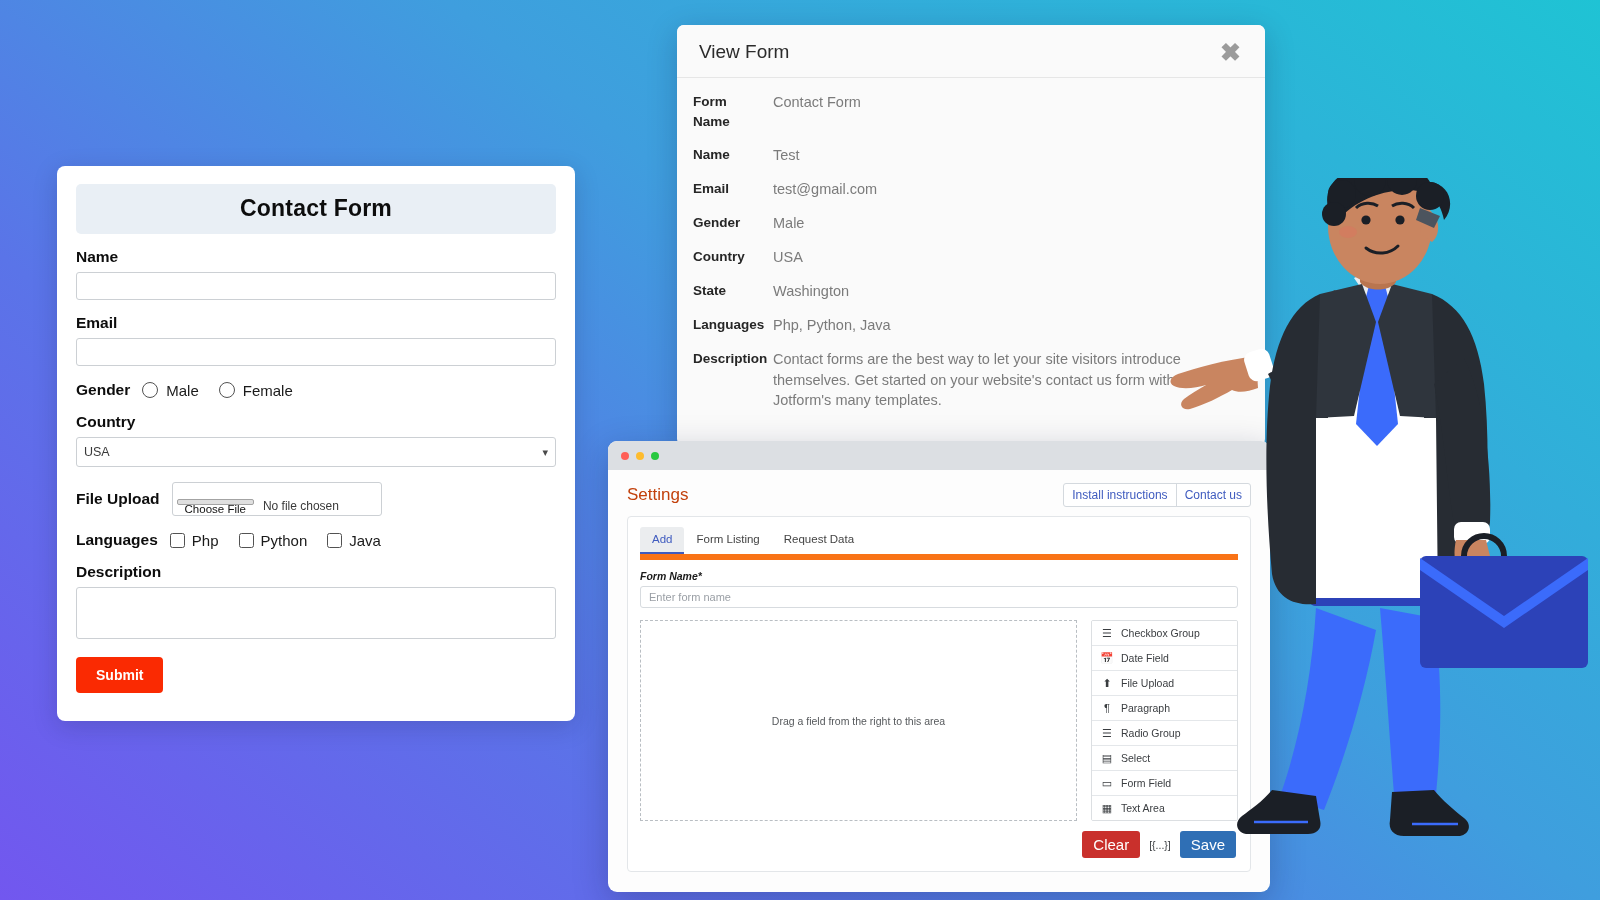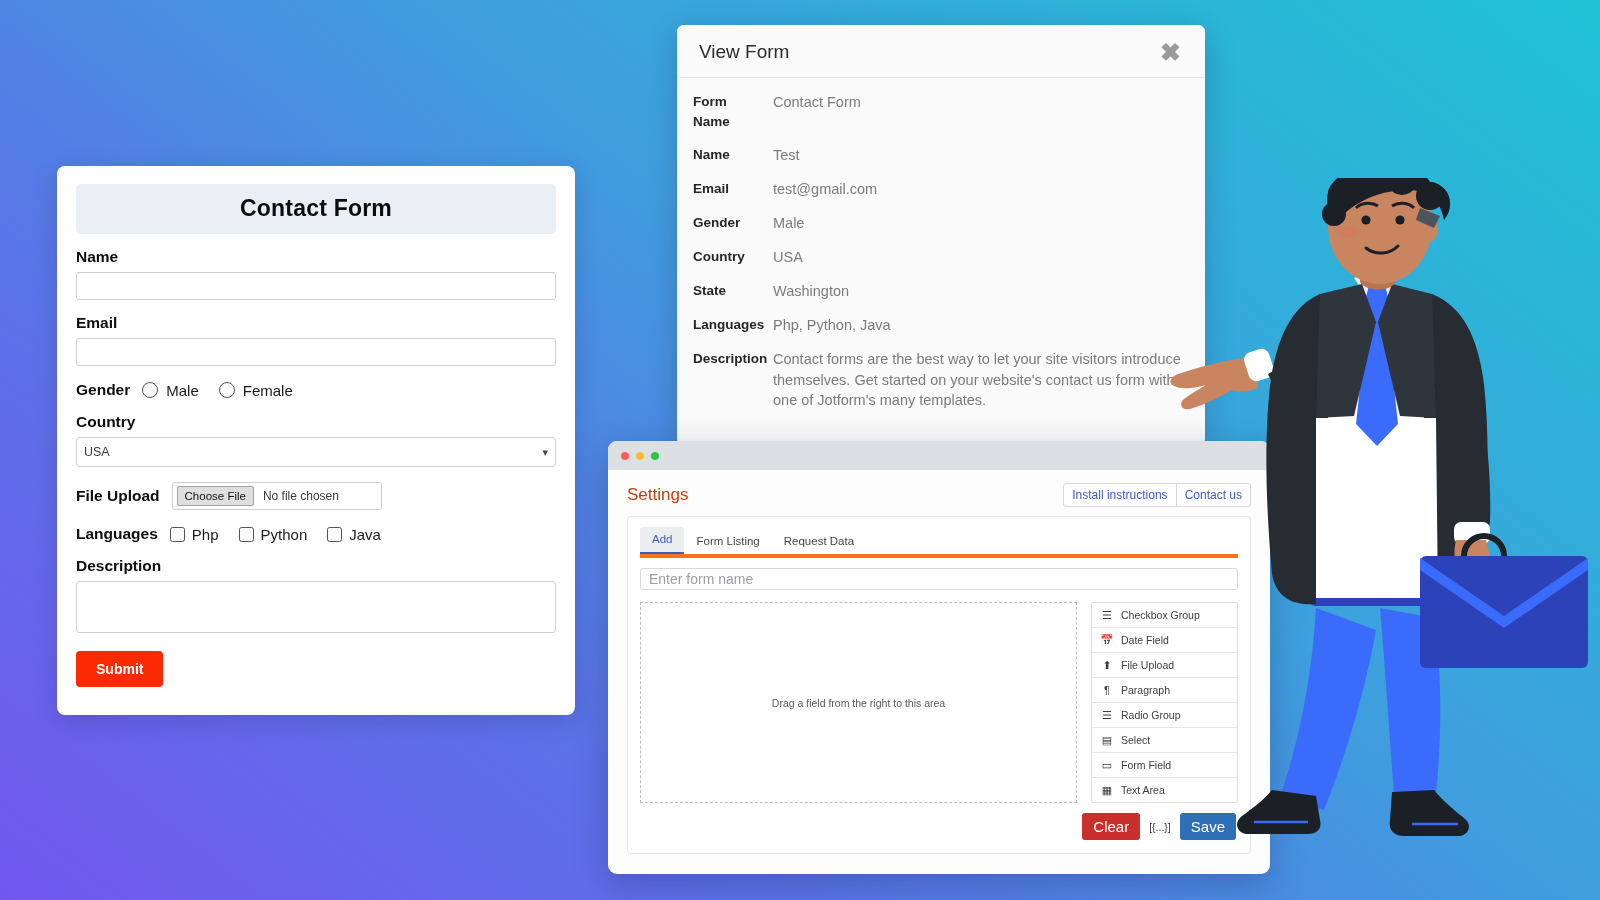--- a/index.html
+++ b/index.html
@@ -118,22 +118,21 @@
   .sel-caret {
     font-size: 11px;
     color: #4a4a4a;
   }
   .file-box {
     border: 1px solid #ccd0d4;
     border-radius: 3px;
     background: #fff;
     height: 28px;
     display: flex;
-    align-items: center;
-    padding: 0 4px;
+    padding: 16px 4px;
     box-sizing: border-box;
     min-width: 210px;
   }
   .file-btn {
     background: #dfdfdf;
     border: 1px solid #a3a3a3;
     border-radius: 2px;
     font-size: 11.5px;
     color: #111;
     padding: 2px 7px;
@@ -168,21 +167,21 @@
     padding: 10px 20px;
     cursor: pointer;
     font-family: "Liberation Sans", sans-serif;
   }
 
   
   .modal {
     position: absolute;
     left: 677px;
     top: 25px;
-    width: 528px;
+    width: 588px;
     background: #fafafa;
     border-radius: 7px;
     box-shadow: 0 8px 30px rgba(15,20,60,0.22);
     overflow: hidden;
   }
   .modal-head {
     display: flex;
     align-items: center;
     justify-content: space-between;
     padding: 16px 22px 14px 22px;
@@ -272,23 +271,22 @@
   }
   .head-link + .head-link { border-left: 1px solid #d4d9de; }
   .panel {
     border: 1px solid #e3e6e9;
     border-radius: 4px;
     background: #fff;
     padding: 10px 12px 13px 12px;
   }
   .tabs {
     display: flex;
-    border-bottom: 4px solid #f97316;
+    border-bottom: 6px solid #f97316;
     margin-bottom: 10px;
-    align-items: flex-end;
   }
   .tab {
     font-size: 11.5px;
     color: #444;
     padding: 6px 12px 7px 12px;
     cursor: pointer;
   }
   .tab.active {
     background: #ebedef;
     color: #3f5bbf;
@@ -300,21 +298,21 @@
     font-weight: bold;
     font-style: italic;
     color: #1b1b1b;
     margin-bottom: 4px;
   }
   .form-input {
     width: 100%;
     height: 22px;
     border: 1px solid #d7dbdf;
     border-radius: 3px;
-    font-size: 14px;
+    font-size: 11px;
     padding: 0 8px;
     box-sizing: border-box;
     color: #333;
     outline: none;
     font-family: "Liberation Sans", sans-serif;
   }
   .form-input::placeholder { color: #9a9fa5; }
   .builder {
     display: flex;
     gap: 0;
@@ -509,20 +507,21 @@
       </span>
     </div>
 
     <div class="panel">
       <div class="tabs">
         <span class="tab active">Add</span>
         <span class="tab">Form Listing</span>
         <span class="tab">Request Data</span>
       </div>
 
+      <div class="field-label">Form Name*</div>
       <input class="form-input" type="text" placeholder="Enter form name" style="">
 
       <div class="builder">
         <div class="dropzone">
           <span>Drag a field from the right to this area</span>
         </div>
         <div class="palette">
           <div class="pal-item">
             <span class="pal-ico">☰</span>
             <span>Checkbox Group</span>

